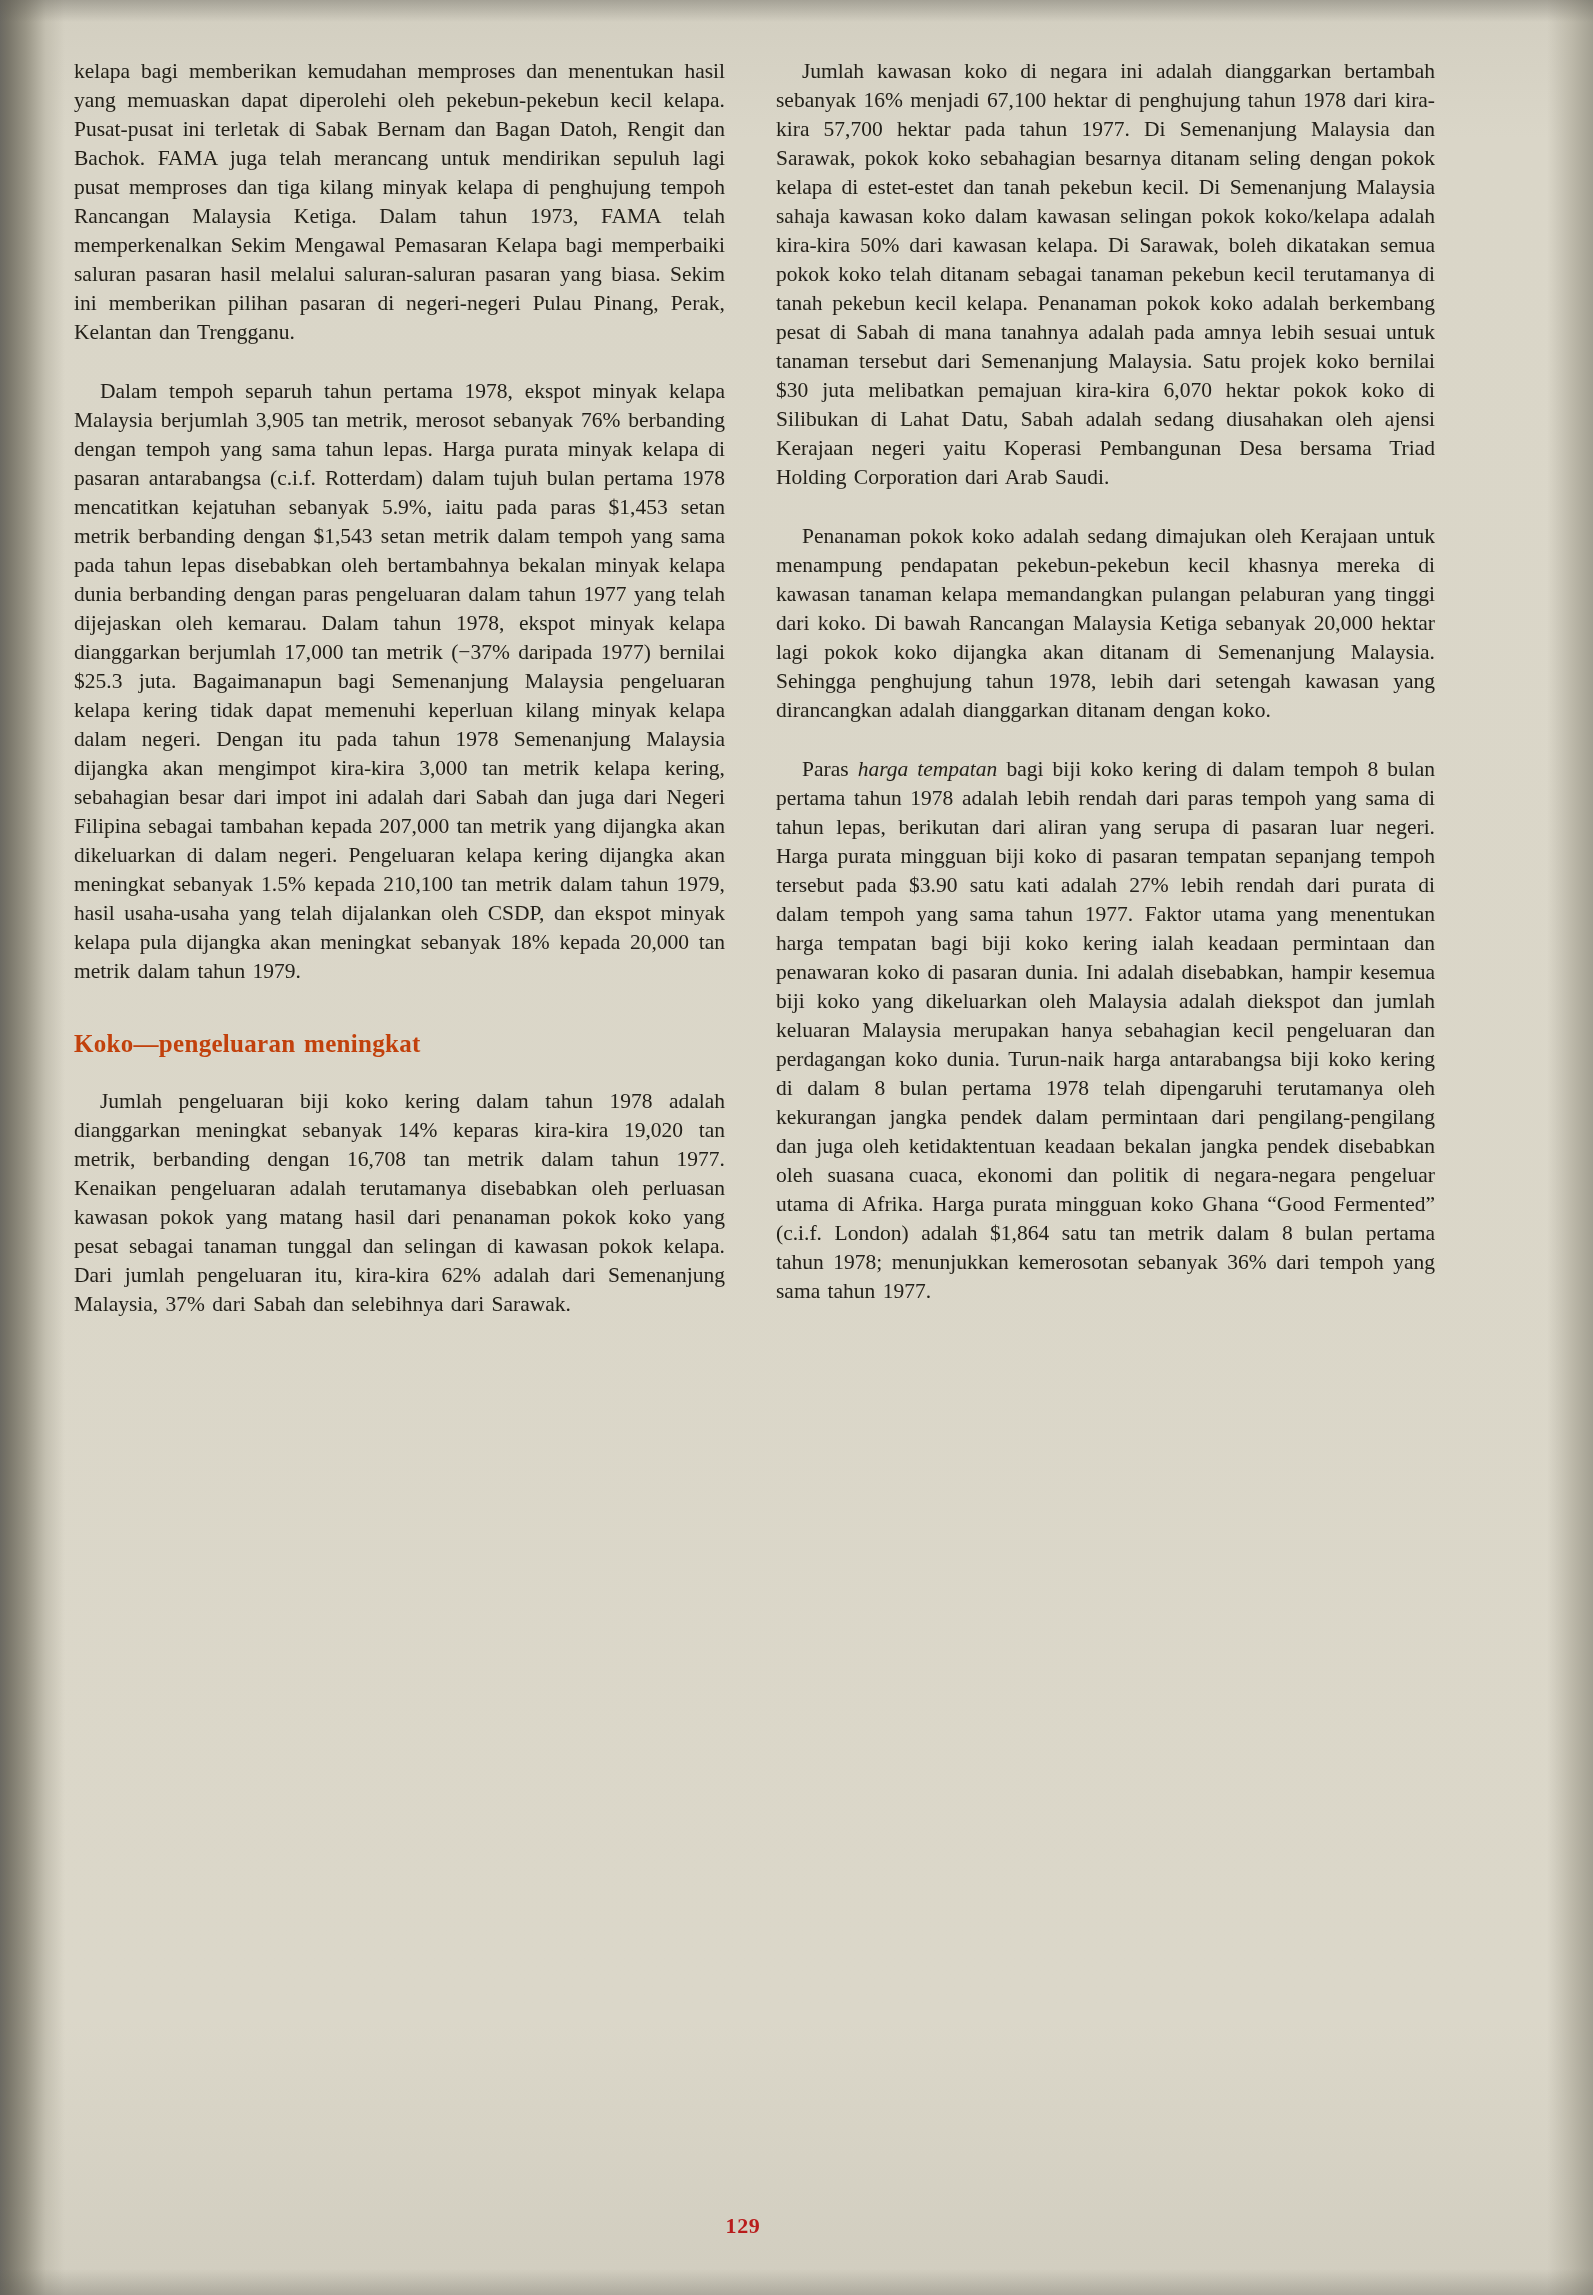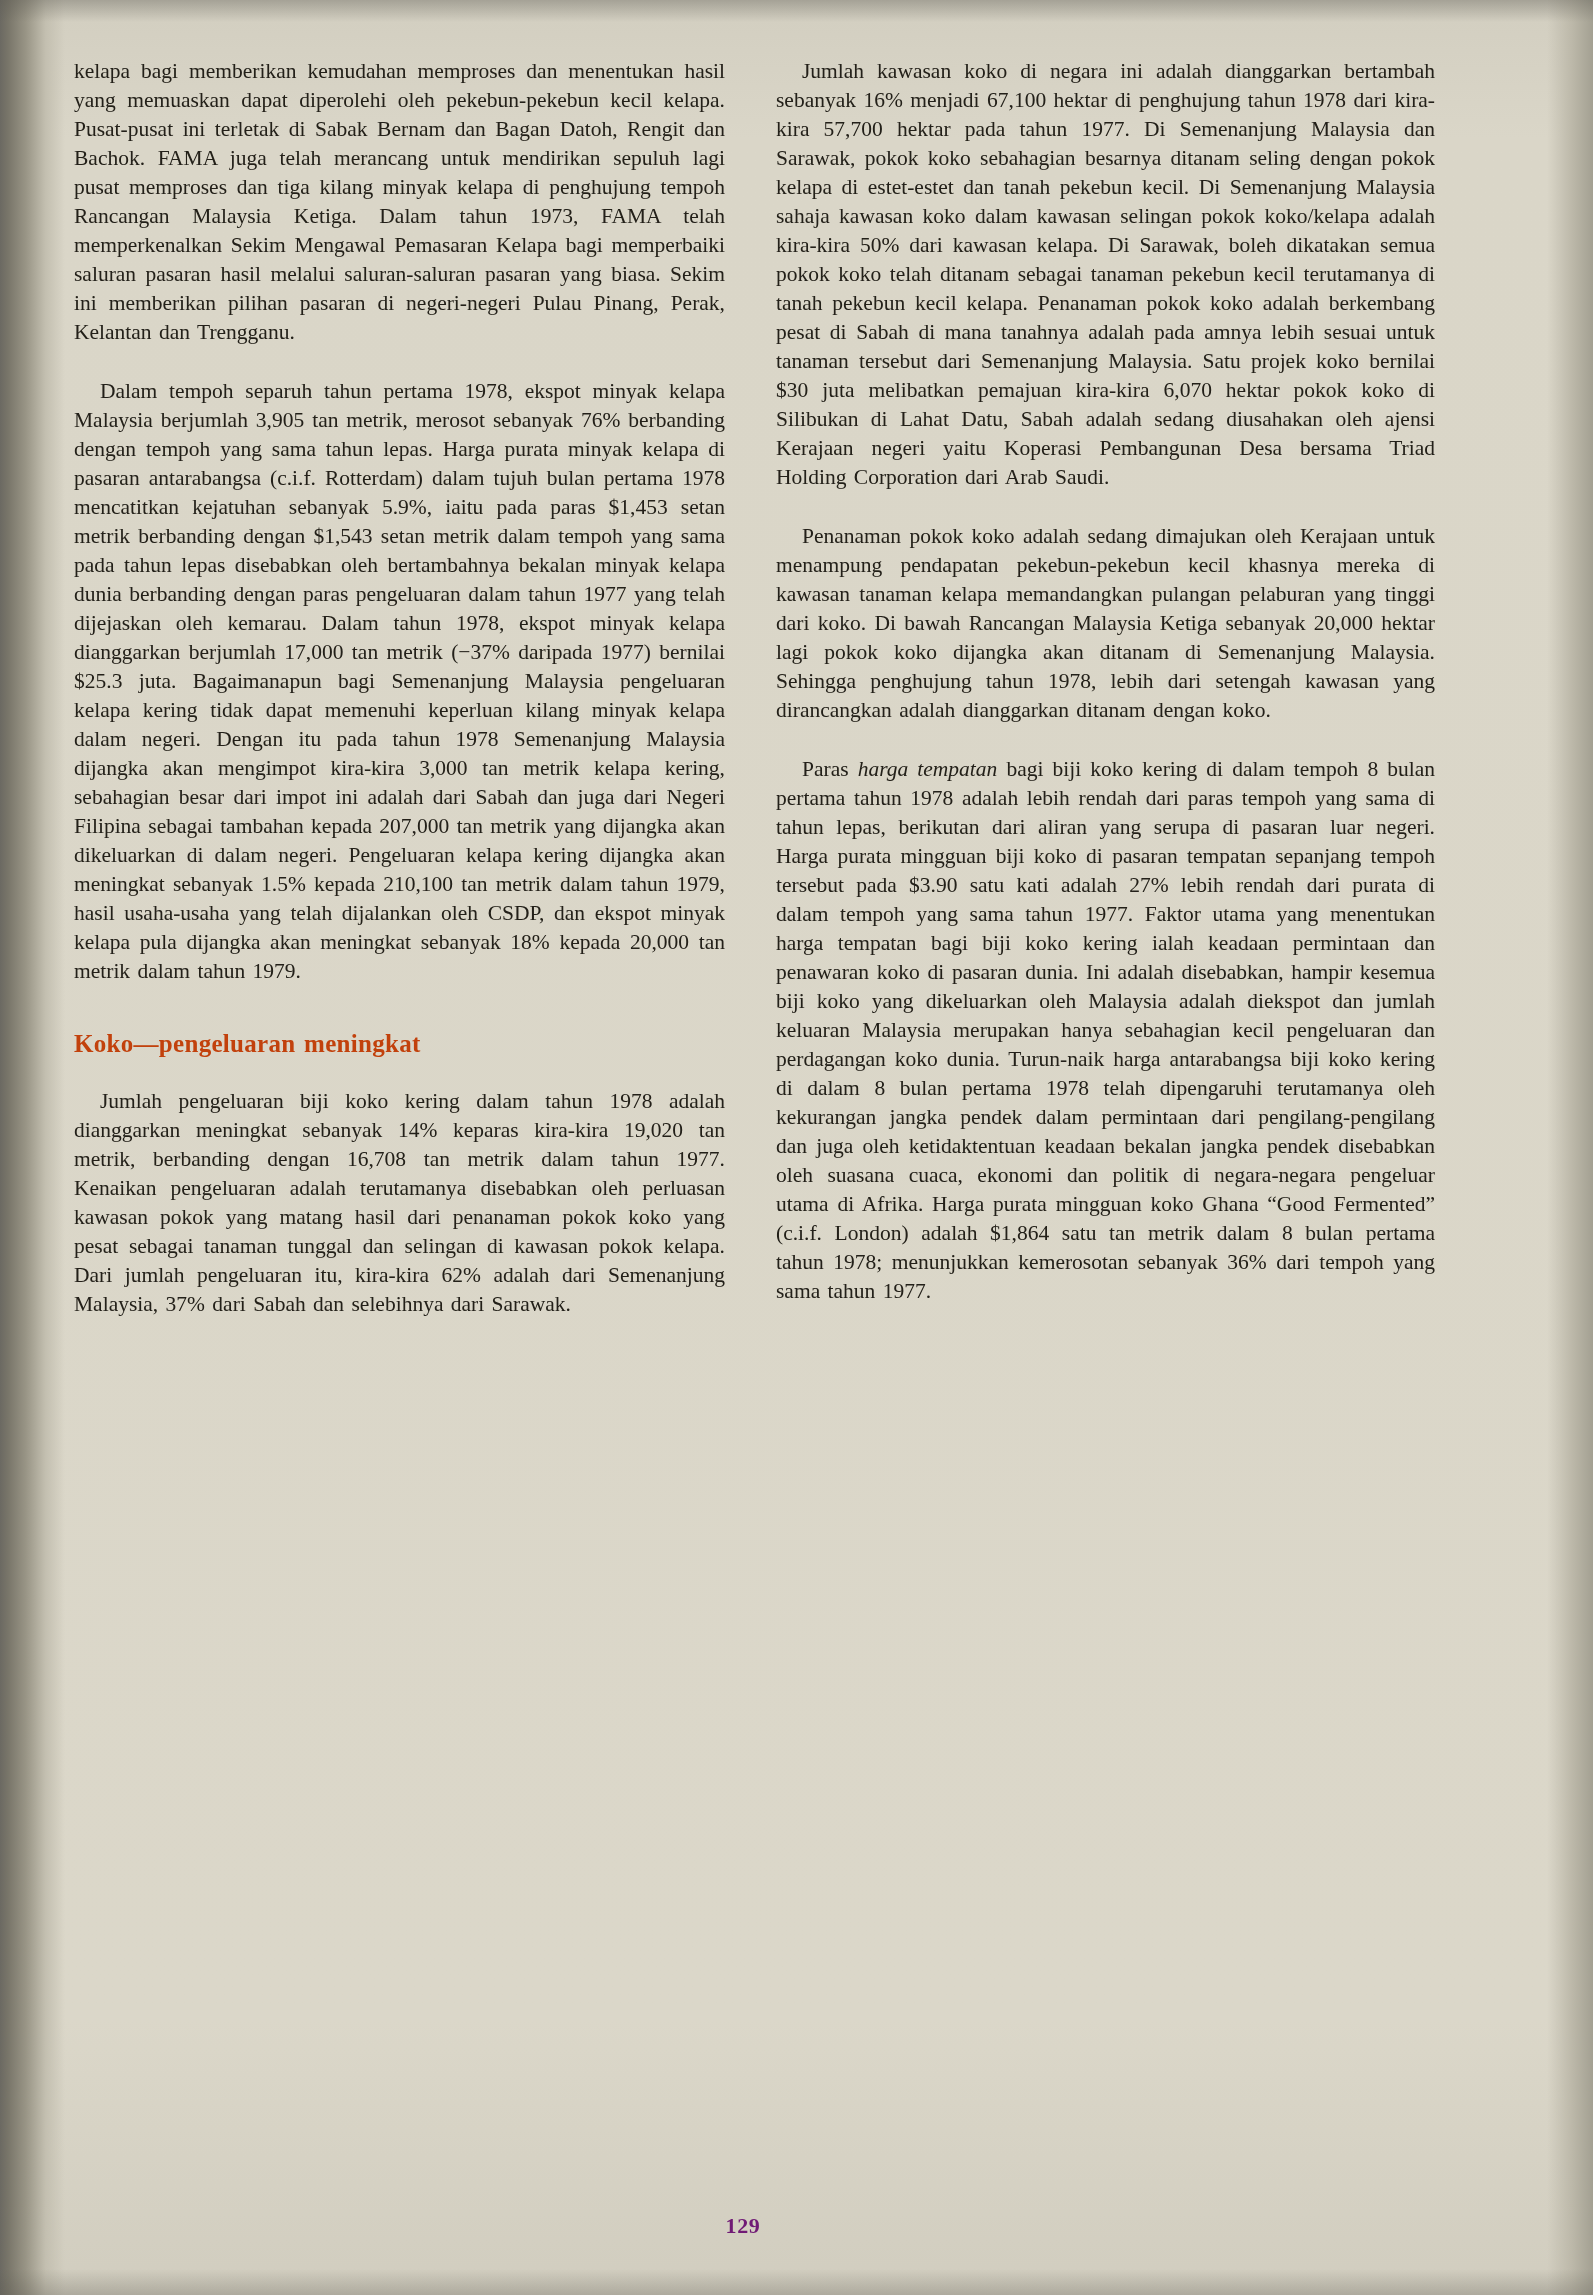--- a/index.html
+++ b/index.html
@@ -67,21 +67,21 @@
 
   .page-number {
     position: absolute;
     top: 2213px;
     left: 55px;
     width: 1376px;
     text-align: center;
     font-size: 22px;
     font-weight: bold;
     letter-spacing: 0.7px;
-    color: #701a75;
+    color: #b91c1c;
   }
 </style>
 </head>
 <body>
 
 <div class="edge-left"></div>
 <div class="edge-right"></div>
 <div class="edge-top"></div>
 <div class="edge-bottom"></div>
 

